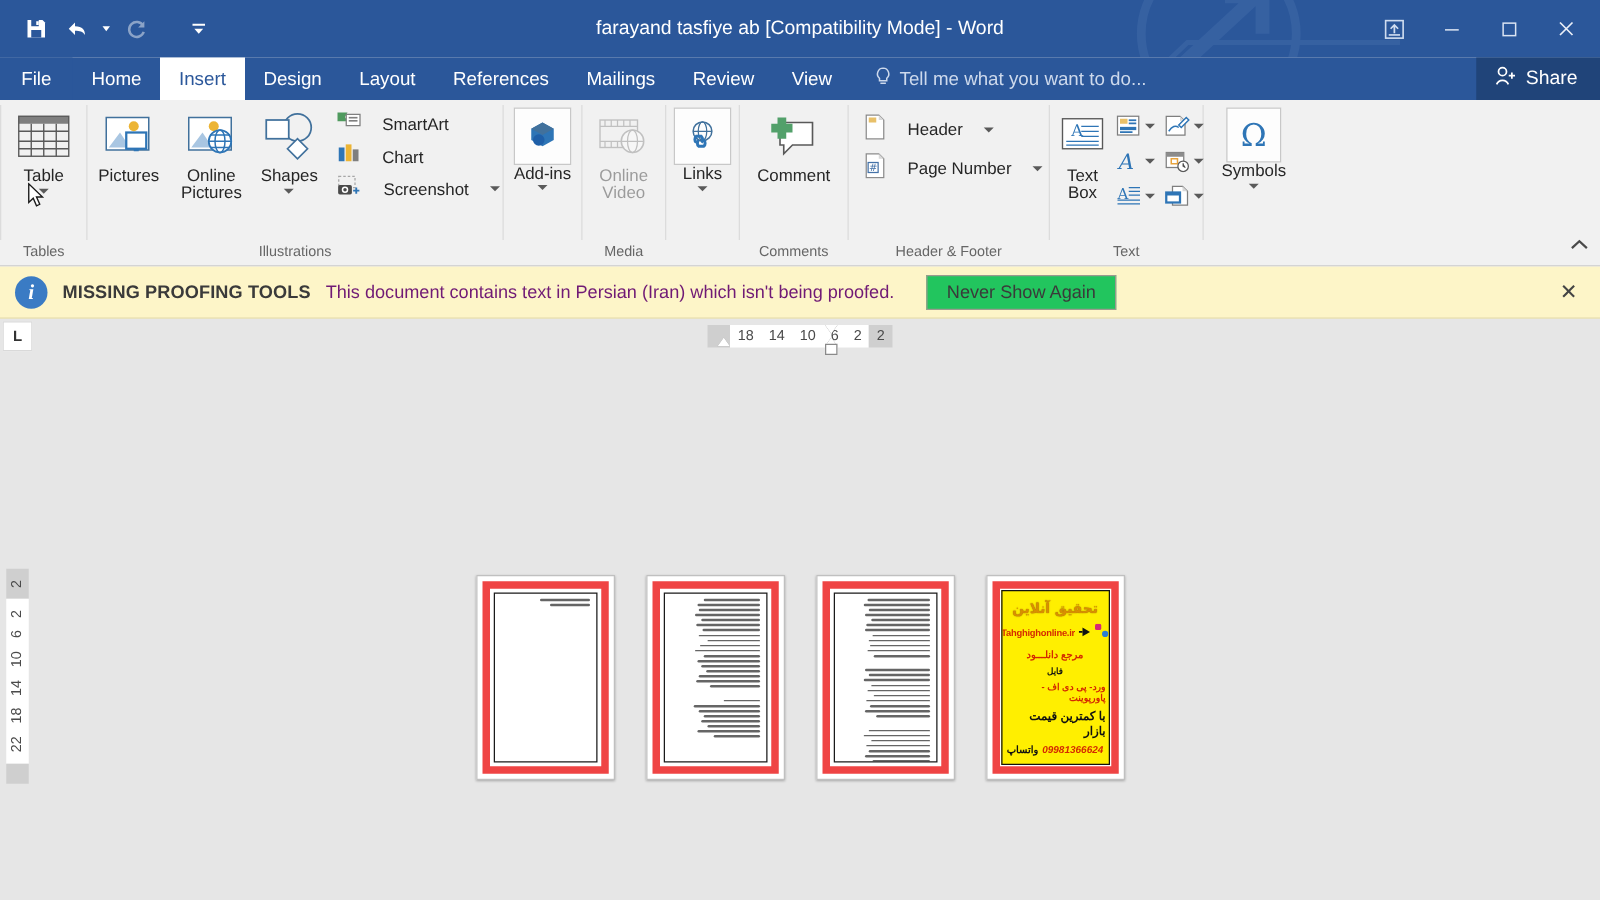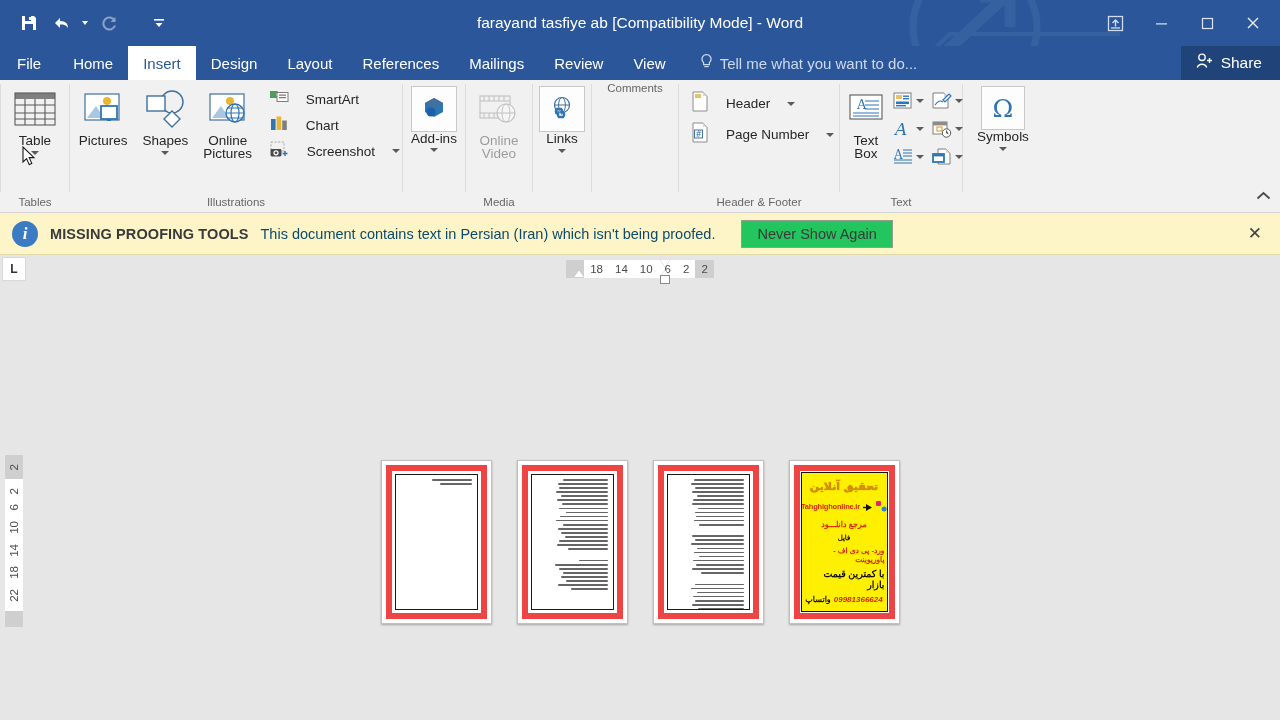--- a/index.html
+++ b/index.html
@@ -94,21 +94,21 @@
     height:42px; background:#fdf5c8; border-bottom:1px solid #e3daa8;
     display:flex; align-items:center; padding:0 14px 0 12px; gap:12px;
     flex:0 0 42px;
   }
   .notify-icon {
     width:26px;height:26px;border-radius:50%;background:#3a7bc4;color:#fff;
     display:flex;align-items:center;justify-content:center;font-size:17px;
     font-family:"Liberation Serif", serif; font-style:italic; font-weight:bold;
   }
   .notify-strong { font-size:14.5px; font-weight:bold; color:#3a3a3a; letter-spacing:.1px;}
-  .notify-msg { font-size:14.5px; color:#0c4a6e; }
+  .notify-msg { font-size:14.5px; color:#701a75; }
   .notify-btn {
     background:#22c55e; border:1px solid #9a9a8e; font-size:14.5px; color:#3a3a3a;
     padding:5px 15px; margin-left:14px; font-family:"Liberation Sans", sans-serif;
   }
   .notify-close { margin-left:auto; font-size:17px; color:#444; padding:0 4px;}
 
   
   .workarea { flex:1; position:relative; background:#e6e6e6; overflow:hidden; }
 
   .corner-btn {
@@ -312,45 +312,45 @@
             <svg width="44" height="38" viewBox="0 0 44 38">
               <rect x="4" y="3" width="34" height="26" fill="#ffffff" stroke="#41719c" stroke-width="1.2"></rect>
               <circle cx="26" cy="10" r="4" fill="#ecb434"></circle>
               <path d="M6 27 L15 15 L23 27 Z" fill="#a9c6e2"></path>
               <rect x="20" y="15" width="16" height="13" fill="#ffffff" stroke="#2e75b6" stroke-width="1.8"></rect>
               <rect x="26" y="28" width="4" height="2" fill="#2e75b6"></rect>
             </svg>
           </div>
           <div class="lbl">Pictures</div>
         </div>
-        <div class="bigbtn" style="width:62px">
-          <div class="ico">
-            <svg width="46" height="40" viewBox="0 0 46 40">
-              <circle cx="30" cy="12" r="11" fill="none" stroke="#41719c" stroke-width="1.4"></circle>
-              <rect x="5" y="6" width="18" height="15" fill="#ffffff" stroke="#41719c" stroke-width="1.4"></rect>
-              <path d="M22 29 L30 21 L38 29 L30 37 Z" fill="#ffffff" stroke="#41719c" stroke-width="1.4"></path>
-            </svg>
-          </div>
-          <div class="lbl">Shapes</div>
-          <div class="arrow">
-              <div class="arrow-dn"></div>
-            </div>
-        </div>
         <div class="bigbtn" style="width:70px">
           <div class="ico">
             <svg width="44" height="38" viewBox="0 0 44 38">
               <rect x="4" y="3" width="34" height="26" fill="#ffffff" stroke="#41719c" stroke-width="1.2"></rect>
               <circle cx="24" cy="10" r="4" fill="#ecb434"></circle>
               <path d="M6 27 L15 15 L23 27 Z" fill="#a9c6e2"></path>
               <circle cx="29" cy="22" r="9" fill="#ffffff" stroke="#2e75b6" stroke-width="1.4"></circle>
               <ellipse cx="29" cy="22" rx="4" ry="9" fill="none" stroke="#2e75b6" stroke-width="1.2"></ellipse>
               <path d="M20 22 H38 M21 17 H37 M21 27 H37" stroke="#2e75b6" stroke-width="1.1"></path>
             </svg>
           </div>
           <div class="lbl" style="line-height:13px">Online Pictures</div>
+        </div>
+        <div class="bigbtn" style="width:62px">
+          <div class="ico">
+            <svg width="46" height="40" viewBox="0 0 46 40">
+              <circle cx="30" cy="12" r="11" fill="none" stroke="#41719c" stroke-width="1.4"></circle>
+              <rect x="5" y="6" width="18" height="15" fill="#ffffff" stroke="#41719c" stroke-width="1.4"></rect>
+              <path d="M22 29 L30 21 L38 29 L30 37 Z" fill="#ffffff" stroke="#41719c" stroke-width="1.4"></path>
+            </svg>
+          </div>
+          <div class="lbl">Shapes</div>
+          <div class="arrow">
+              <div class="arrow-dn"></div>
+            </div>
         </div>
         <div class="smalllist" style="padding-left:6px">
           <div class="smallrow">
             <span>
               <svg width="20" height="17" viewBox="0 0 20 17">
                 <path d="M1 2 L9 2 L7 5.5 L9 9 L1 9 Z" fill="#4f9a5e"></path>
                 <rect x="8" y="3.5" width="11" height="9" fill="#ffffff" stroke="#7f7f7f" stroke-width="1"></rect>
                 <rect x="10" y="5.5" width="7" height="1.3" fill="#7f7f7f"></rect>
                 <rect x="10" y="8" width="7" height="1.3" fill="#7f7f7f"></rect>
               </svg>
@@ -444,20 +444,31 @@
           <div class="arrow">
               <div class="arrow-dn"></div>
             </div>
         </div>
       </div>
       <div class="group-label"></div>
     </div>
     <div class="group-sep"></div>
 
     <div class="group" style="width:86px">
+      <div class="group-body" style="justify-content:center">
+        <div class="bigbtn">
+          <div class="ico">
+            <svg width="46" height="40" viewBox="0 0 46 40">
+              <path d="M12 8 H38 V26 H22 L15 33 V26 H12 Z" fill="#ffffff" stroke="#595959" stroke-width="1.3"></path>
+              <path d="M10 4 H17 V9 H22 V16 H17 V21 H10 V16 H5 V9 H10 Z" fill="#52a06a"></path>
+            </svg>
+          </div>
+          <div class="lbl">Comment</div>
+        </div>
+      </div>
       <div class="group-label">Comments</div>
     </div>
     <div class="group-sep"></div>
 
     <div class="group" style="width:160px">
       <div class="group-body">
         <div class="smalllist" style="padding-left:10px;padding-top:4px">
           <div class="smallrow" style="height:31px">
             <span>
               <svg width="18" height="21" viewBox="0 0 18 21">

